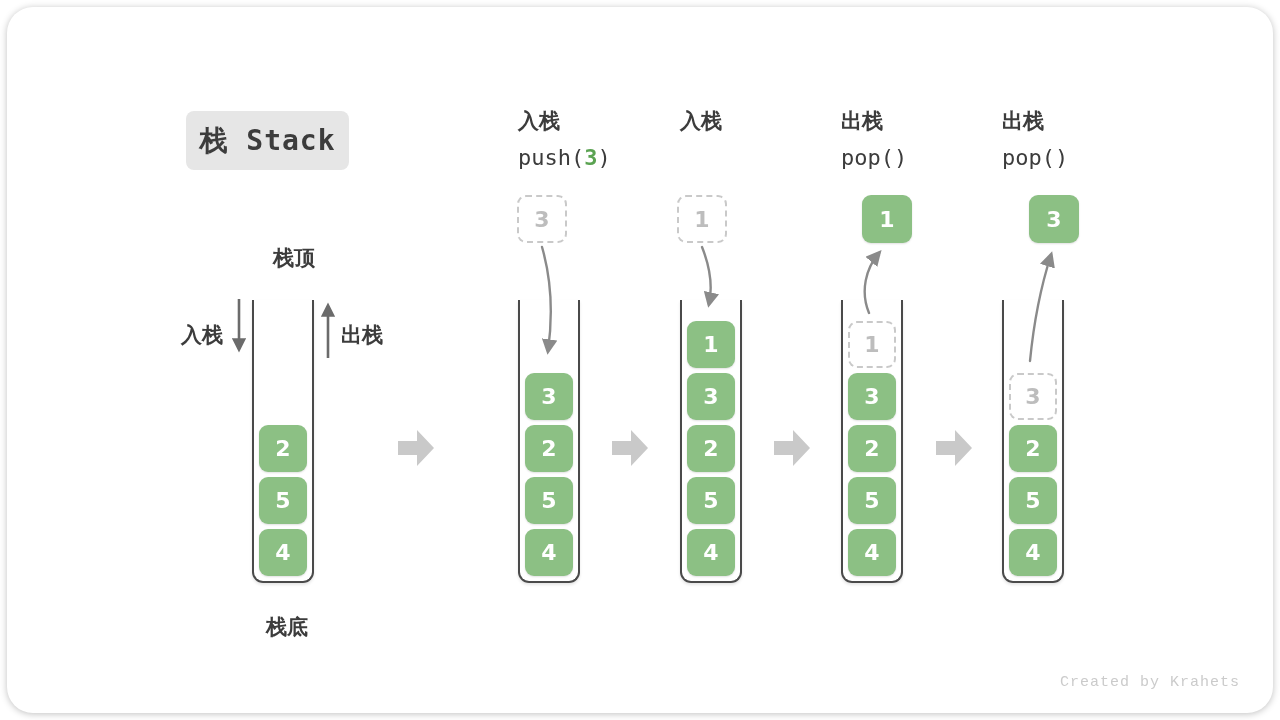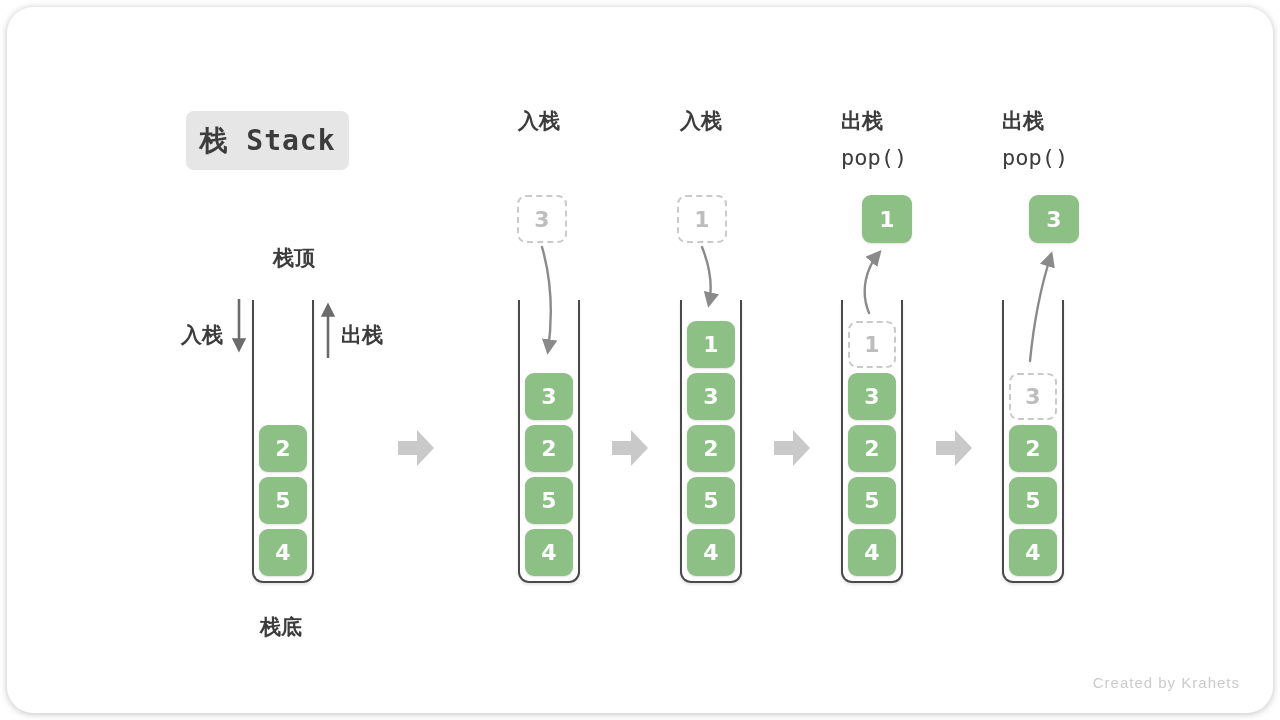--- a/index.html
+++ b/index.html
@@ -18,36 +18,36 @@
   html,body{margin:0;padding:0;background:#ffffff;}
   body{font-family:"DejaVu Sans",sans-serif;}
   #canvas{position:relative;width:1280px;height:720px;overflow:hidden;}
   .card{position:absolute;left:7px;top:7px;width:1266px;height:706px;background:#fff;
         border-radius:26px;box-shadow:0 1px 7px rgba(0,0,0,.25);}
   .title-box{position:absolute;left:186px;top:111px;width:163px;height:59px;
         background:var(--title-bg);border-radius:8px;display:flex;align-items:center;justify-content:center;
         font-family:"DejaVu Sans Mono","DejaVu Sans",monospace;font-weight:bold;font-size:28px;color:var(--ink);letter-spacing:1px;}
   .zh-label{position:absolute;font-weight:bold;font-size:21px;color:var(--ink);white-space:nowrap;}
   #label-stack-top{left:253px;top:244px;width:62px;text-align:right;}
-  #label-stack-bottom{left:250px;top:613px;width:62px;text-align:center;}
+  #label-stack-bottom{left:256px;top:613px;width:62px;text-align:center;}
   #label-push-side{left:161px;top:321px;width:62px;text-align:right;}
   #label-pop-side{left:341px;top:321px;width:62px;text-align:left;}
   .stack-container{position:absolute;top:300px;width:62px;height:283px;box-sizing:border-box;
         border-left:2px solid var(--wall);border-right:2px solid var(--wall);border-bottom:2px solid var(--wall);
         border-radius:0 0 11px 11px;box-shadow:0 2px 3px rgba(0,0,0,.10);}
   .block{position:absolute;width:48px;height:47px;border-radius:9px;box-sizing:border-box;
         display:flex;align-items:center;justify-content:center;font-weight:bold;font-size:22px;}
   .green-block{background:var(--green);color:#fff;box-shadow:0 1px 2px rgba(0,0,0,.12);}
   .dashed-block{border:2px dashed var(--dash-border);color:var(--dash-text);background:#fff;}
   .floating{width:50px;height:48px;}
   .op-label{position:absolute;width:160px;top:104px;}
   .op-zh{display:block;font-weight:bold;font-size:21px;color:var(--ink);line-height:35px;}
   .op-code{font-family:"DejaVu Sans Mono",monospace;font-size:22px;color:var(--ink);line-height:37px;}
   .op-arg{color:var(--code-green);font-weight:bold;}
-  .watermark{position:absolute;right:40px;top:674px;font-family:Liberation Sans, sans-serif;
+  .watermark{position:absolute;right:40px;top:674px;font-family:Liberation Mono, monospace;
         font-size:15px;color:var(--watermark);letter-spacing:1px;}
   #overlay{position:absolute;left:0;top:0;pointer-events:none;}
   .flow{stroke:var(--arrow-gray);stroke-width:2.4;fill:none;stroke-linecap:round;}
   .side{stroke:var(--side-gray);stroke-width:2.6;fill:none;}
   .trans{fill:var(--trans-gray);}
 </style>
 </head>
 <body>
 
 <div id="canvas">
@@ -64,20 +64,21 @@
 
   <div class="stack-container" style="left:252px"></div>
   <div id="blocks-layer">
       <div class="block green-block" style="left: 259px; top: 425px;">2</div>
       <div class="block green-block" style="left: 259px; top: 477px;">5</div>
       <div class="block green-block" style="left: 259px; top: 529px;">4</div>
     </div>
   <div id="stages-layer">
       <div class="op-label" style="left: 518px;">
         <span class="op-zh">入栈</span>
+        <div class="op-code"><span>push(</span><span class="op-arg">3</span><span>)</span></div>
       </div>
       <div class="block floating dashed-block" style="left: 517px; top: 195px;">3</div>
       <div class="stack-container" style="left: 518px;"></div>
       <div class="block green-block" style="left: 525px; top: 373px;">3</div>
       <div class="block green-block" style="left: 525px; top: 425px;">2</div>
       <div class="block green-block" style="left: 525px; top: 477px;">5</div>
       <div class="block green-block" style="left: 525px; top: 529px;">4</div>
       <div class="op-label" style="left: 680px;">
         <span class="op-zh">入栈</span>
       </div>

